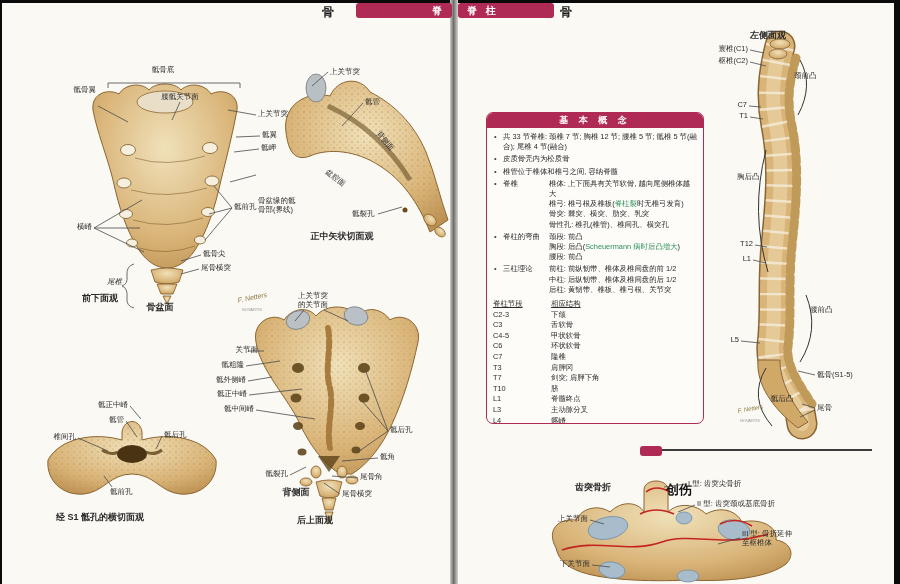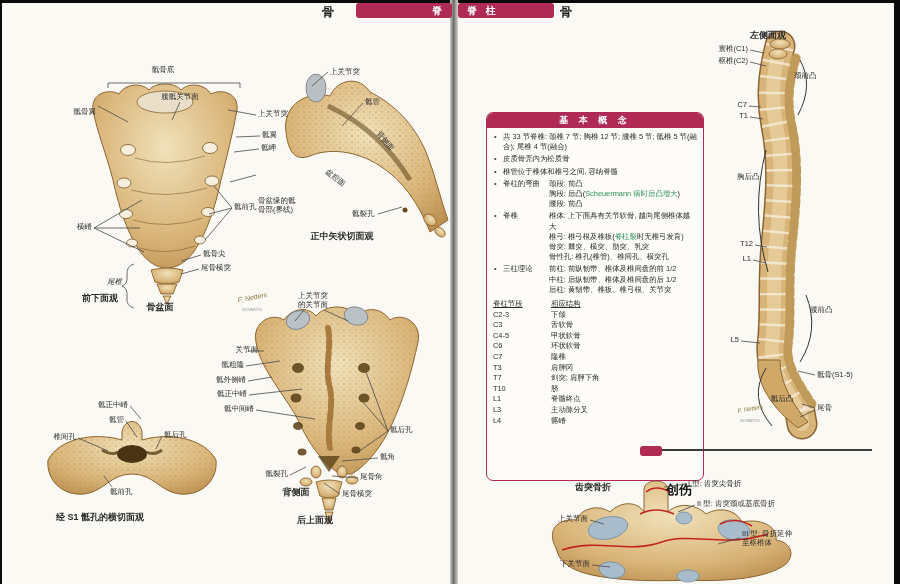--- a/index.html
+++ b/index.html
@@ -16,21 +16,21 @@
            font-size:10px;font-weight:bold;line-height:15px;}
   #hdr-bar-left{left:356px;width:96px;text-align:right;padding-right:10px;box-sizing:border-box;}
   #hdr-bar-right{left:458px;width:96px;text-align:left;padding-left:9px;box-sizing:border-box;letter-spacing:3px;}
   
   .ann{position:absolute;font-size:7.5px;line-height:1.18;color:#2b2b2b;white-space:pre-line;
        transform-origin:left top;z-index:7;}
   #leader-svg{position:absolute;left:0;top:0;z-index:6;pointer-events:none;}
   #leader-svg line,#leader-svg path{stroke:#4a4a4a;stroke-width:0.8;fill:none;}
   .fig{position:absolute;z-index:2;}
   
-  #concepts-box{position:absolute;left:486px;top:112px;width:218px;height:369px;
+  #concepts-box{position:absolute;left:486px;top:112px;width:218px;height:312px;
     border:1.5px solid #b02a56;border-radius:7px;background:#fdfcf9;box-sizing:border-box;
     overflow:hidden;z-index:4;}
   #concepts-title{background:#b02a56;color:#fff;font-size:9px;font-weight:bold;text-align:center;
     letter-spacing:4px;line-height:15px;height:15px;}
   #concepts-body{padding:4px 6px 2px 6px;font-size:7.4px;line-height:10.2px;}
   .bullet{position:relative;padding-left:10px;margin-bottom:2px;}
   .bullet::before{content:"•";position:absolute;left:1px;top:0;color:#444;}
   .term-row{display:flex;}
   .term{width:46px;flex-shrink:0;}
   .grn{color:#2f8f5b;}
@@ -238,21 +238,21 @@
       <line x1="686" y1="484" x2="664" y2="487"></line>
       <line x1="695" y1="505" x2="678" y2="512"></line>
       <line x1="590" y1="520" x2="604" y2="524"></line>
       <line x1="740" y1="538" x2="718" y2="544"></line>
       <line x1="592" y1="565" x2="610" y2="567"></line>
     </svg>
 
   <div id="ann-layer">
       <div class="ann" style="left: 163px; top: 66px; transform: translateX(-50%); text-align: center;">骶骨底</div>
       <div class="ann" style="left: 180px; top: 93px; transform: translateX(-50%); text-align: center;">腰骶关节面</div>
-      <div class="ann" style="left: 96px; top: 108px; transform: translateX(-100%); text-align: right;">骶骨翼</div>
+      <div class="ann" style="left: 96px; top: 86px; transform: translateX(-100%); text-align: right;">骶骨翼</div>
       <div class="ann" style="left: 258px; top: 110px;">上关节突</div>
       <div class="ann" style="left: 262px; top: 131px;">骶翼</div>
       <div class="ann" style="left: 261px; top: 144px;">骶岬</div>
       <div class="ann" style="left: 258px; top: 165px; margin-top: 32px;">骨盆缘的骶
 骨部(界线)</div>
       <div class="ann" style="left: 234px; top: 203px;">骶前孔</div>
       <div class="ann" style="left: 92px; top: 223px; transform: translateX(-100%); text-align: right;">横嵴</div>
       <div class="ann" style="left: 203px; top: 250px;">骶骨尖</div>
       <div class="ann" style="left: 201px; top: 264px;">尾骨横突</div>
       <div class="ann" style="left: 122px; top: 278px; transform: translateX(-100%); text-align: center; font-style: italic;">尾椎</div>
@@ -311,34 +311,34 @@
       <div class="ann" style="left: 590px; top: 560px; transform: translateX(-100%); text-align: right;">下关节面</div>
     </div>
 
   <div id="concepts-box">
     <div id="concepts-title">基 本 概 念</div>
     <div id="concepts-body">
       <div class="bullet">共 33 节脊椎: 颈椎 7 节; 胸椎 12 节; 腰椎 5 节; 骶椎 5 节(融合); 尾椎 4 节(融合)</div>
       <div class="bullet">皮质骨壳内为松质骨</div>
       <div class="bullet">椎管位于椎体和椎弓之间, 容纳脊髓</div>
       <div class="bullet term-row">
-        <span class="term">脊柱的弯曲</span>
-        <div>
-          <div>颈段: 前凸</div>
-          <div><span>胸段: 后凸(</span><span class="grn">Scheuermann 病时后凸增大</span><span>)</span></div>
-          <div>腰段: 前凸</div>
-        </div>
-      </div>
-      <div class="bullet term-row">
         <span class="term">脊椎</span>
         <div>
           <div>椎体: 上下面具有关节软骨, 越向尾侧椎体越大</div>
           <div><span>椎弓: 椎弓根及椎板(</span><span class="grn">脊柱裂</span><span>时无椎弓发育)</span></div>
           <div>骨突: 棘突、横突、肋突、乳突</div>
           <div>骨性孔: 椎孔(椎管)、椎间孔、横突孔</div>
+        </div>
+      </div>
+      <div class="bullet term-row">
+        <span class="term">脊柱的弯曲</span>
+        <div>
+          <div>颈段: 前凸</div>
+          <div><span>胸段: 后凸(</span><span class="grn">Scheuermann 病时后凸增大</span><span>)</span></div>
+          <div>腰段: 前凸</div>
         </div>
       </div>
       <div class="bullet term-row">
         <span class="term">三柱理论</span>
         <div>
           <div>前柱: 前纵韧带、椎体及椎间盘的前 1/2</div>
           <div>中柱: 后纵韧带、椎体及椎间盘的后 1/2</div>
           <div>后柱: 黄韧带、椎板、椎弓根、关节突</div>
         </div>
       </div>

